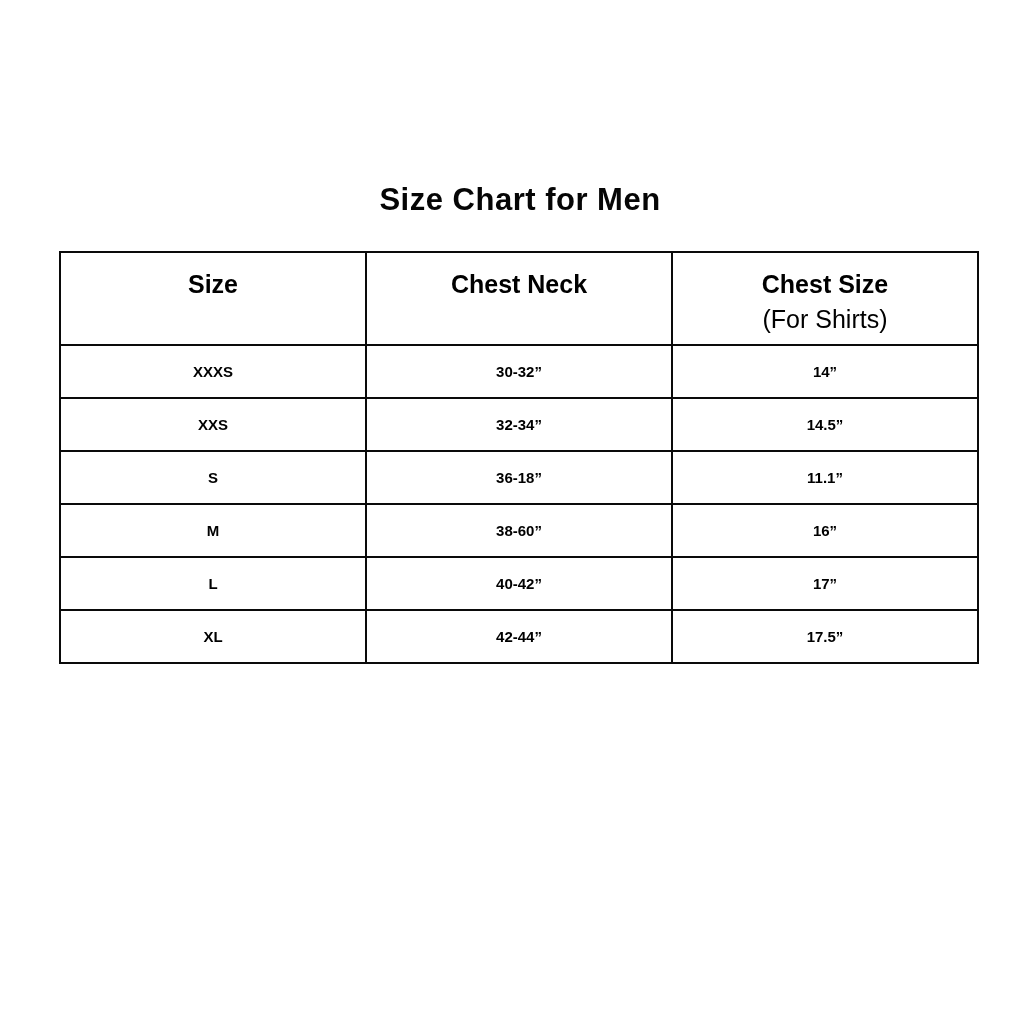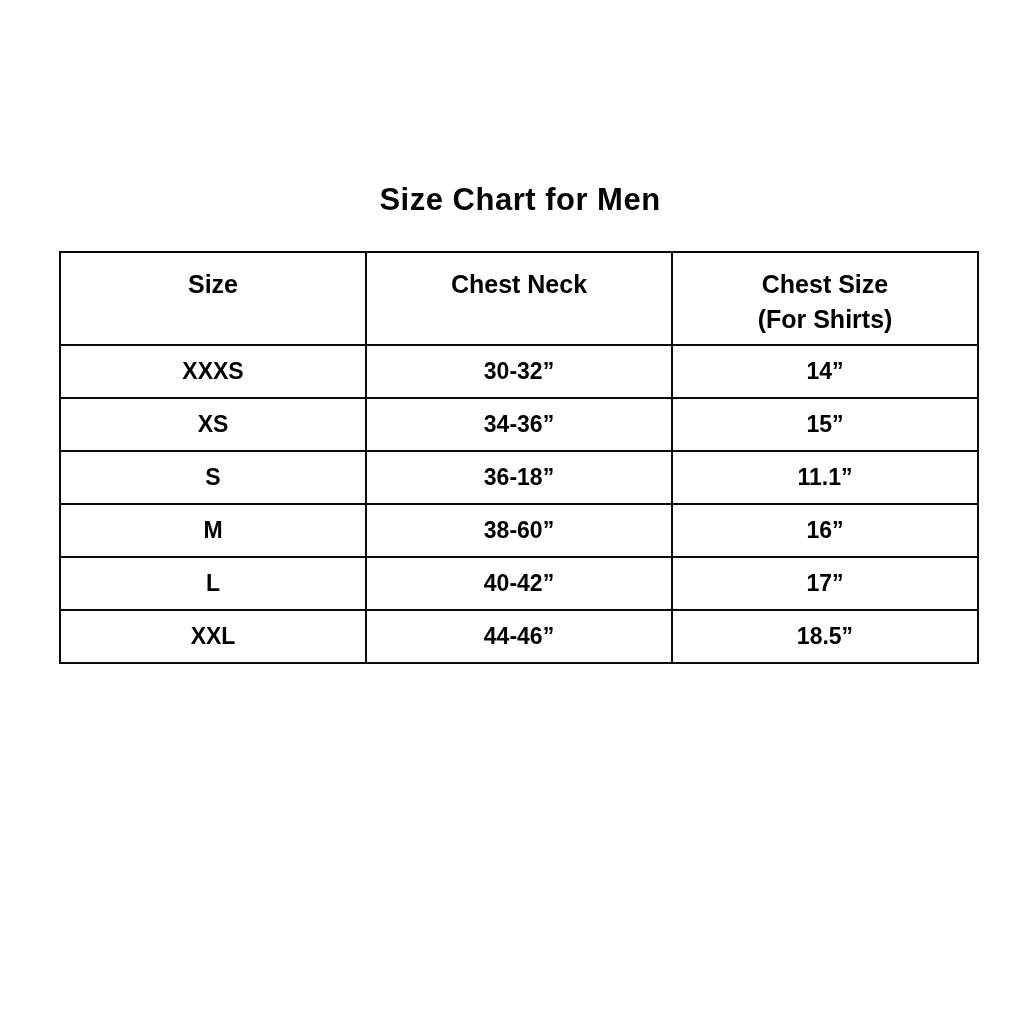--- a/index.html
+++ b/index.html
@@ -47,26 +47,26 @@
   }
   table.size-chart th {
     height: 88px;
     font-size: 25px;
     line-height: 1.25;
     vertical-align: top;
     padding-top: 16px;
   }
   table.size-chart td {
     height: 53px;
-    font-size: 23px;
+    font-size: 15px;
   }
   th .sub {
     display: block;
     font-size: 25px;
-    font-weight: bold;
+    font-weight: normal;
   }
 </style>
 </head>
 <body>
 
 <div class="page">
 
   <div class="chart-title">Size Chart for Men</div>
 
   <table class="size-chart">
@@ -84,40 +84,40 @@
         </th>
       </tr>
     </thead>
     <tbody>
       <tr>
         <td>XXXS</td>
         <td>30-32”</td>
         <td>14”</td>
       </tr>
       <tr>
-        <td>XS</td>
-        <td>34-36”</td>
-        <td>15”</td>
+        <td>XXS</td>
+        <td>32-34”</td>
+        <td>14.5”</td>
       </tr>
       <tr>
         <td>S</td>
         <td>36-18”</td>
         <td>11.1”</td>
       </tr>
       <tr>
         <td>M</td>
         <td>38-60”</td>
         <td>16”</td>
       </tr>
       <tr>
         <td>L</td>
         <td>40-42”</td>
         <td>17”</td>
       </tr>
       <tr>
-        <td>XXL</td>
-        <td>44-46”</td>
-        <td>18.5”</td>
+        <td>XL</td>
+        <td>42-44”</td>
+        <td>17.5”</td>
       </tr>
     </tbody>
   </table>
 
 </div>
 
 </body></html>

